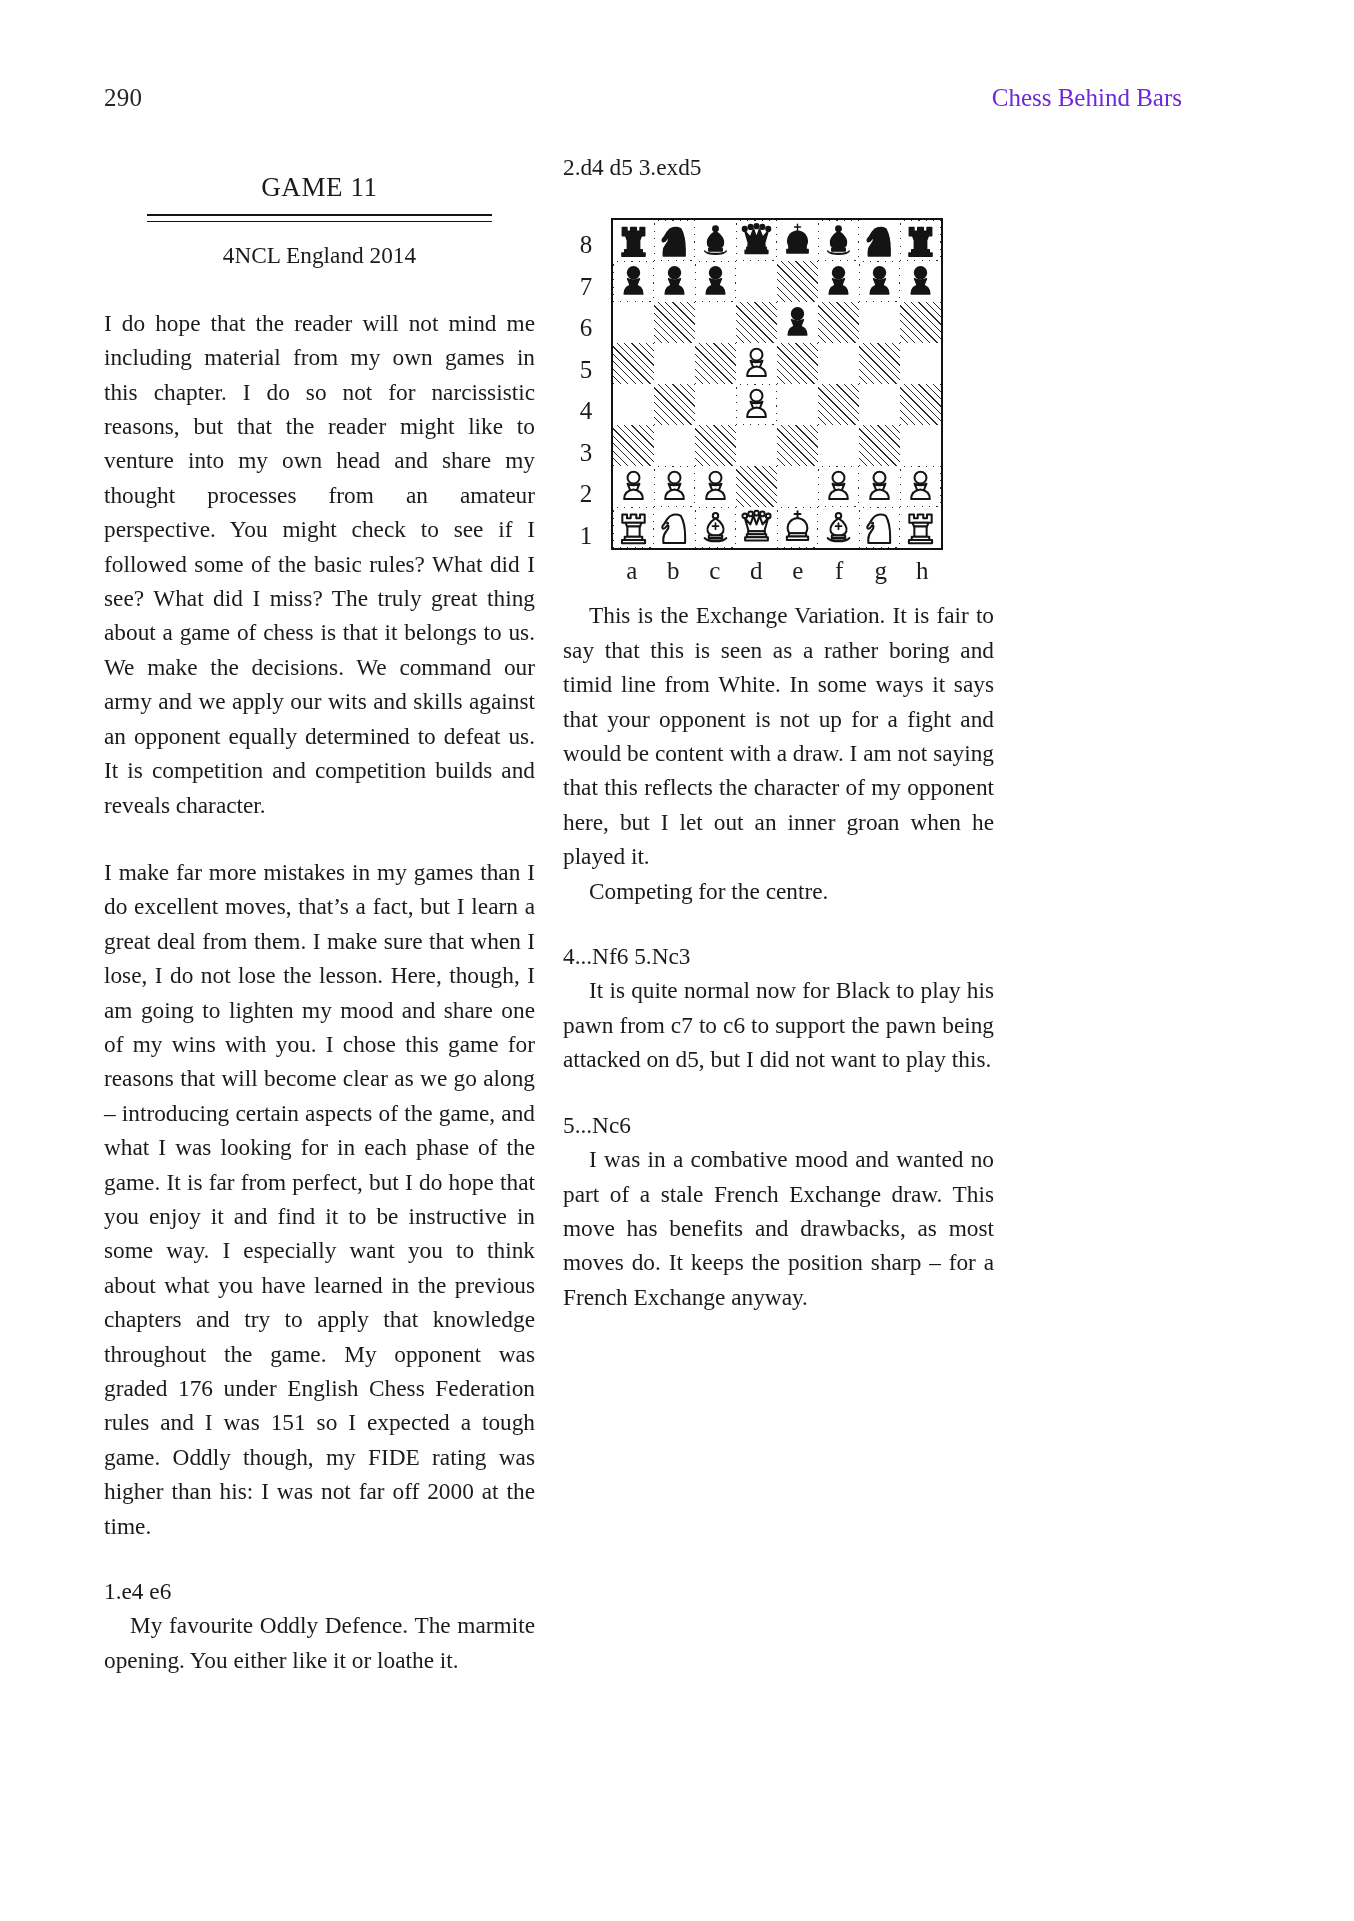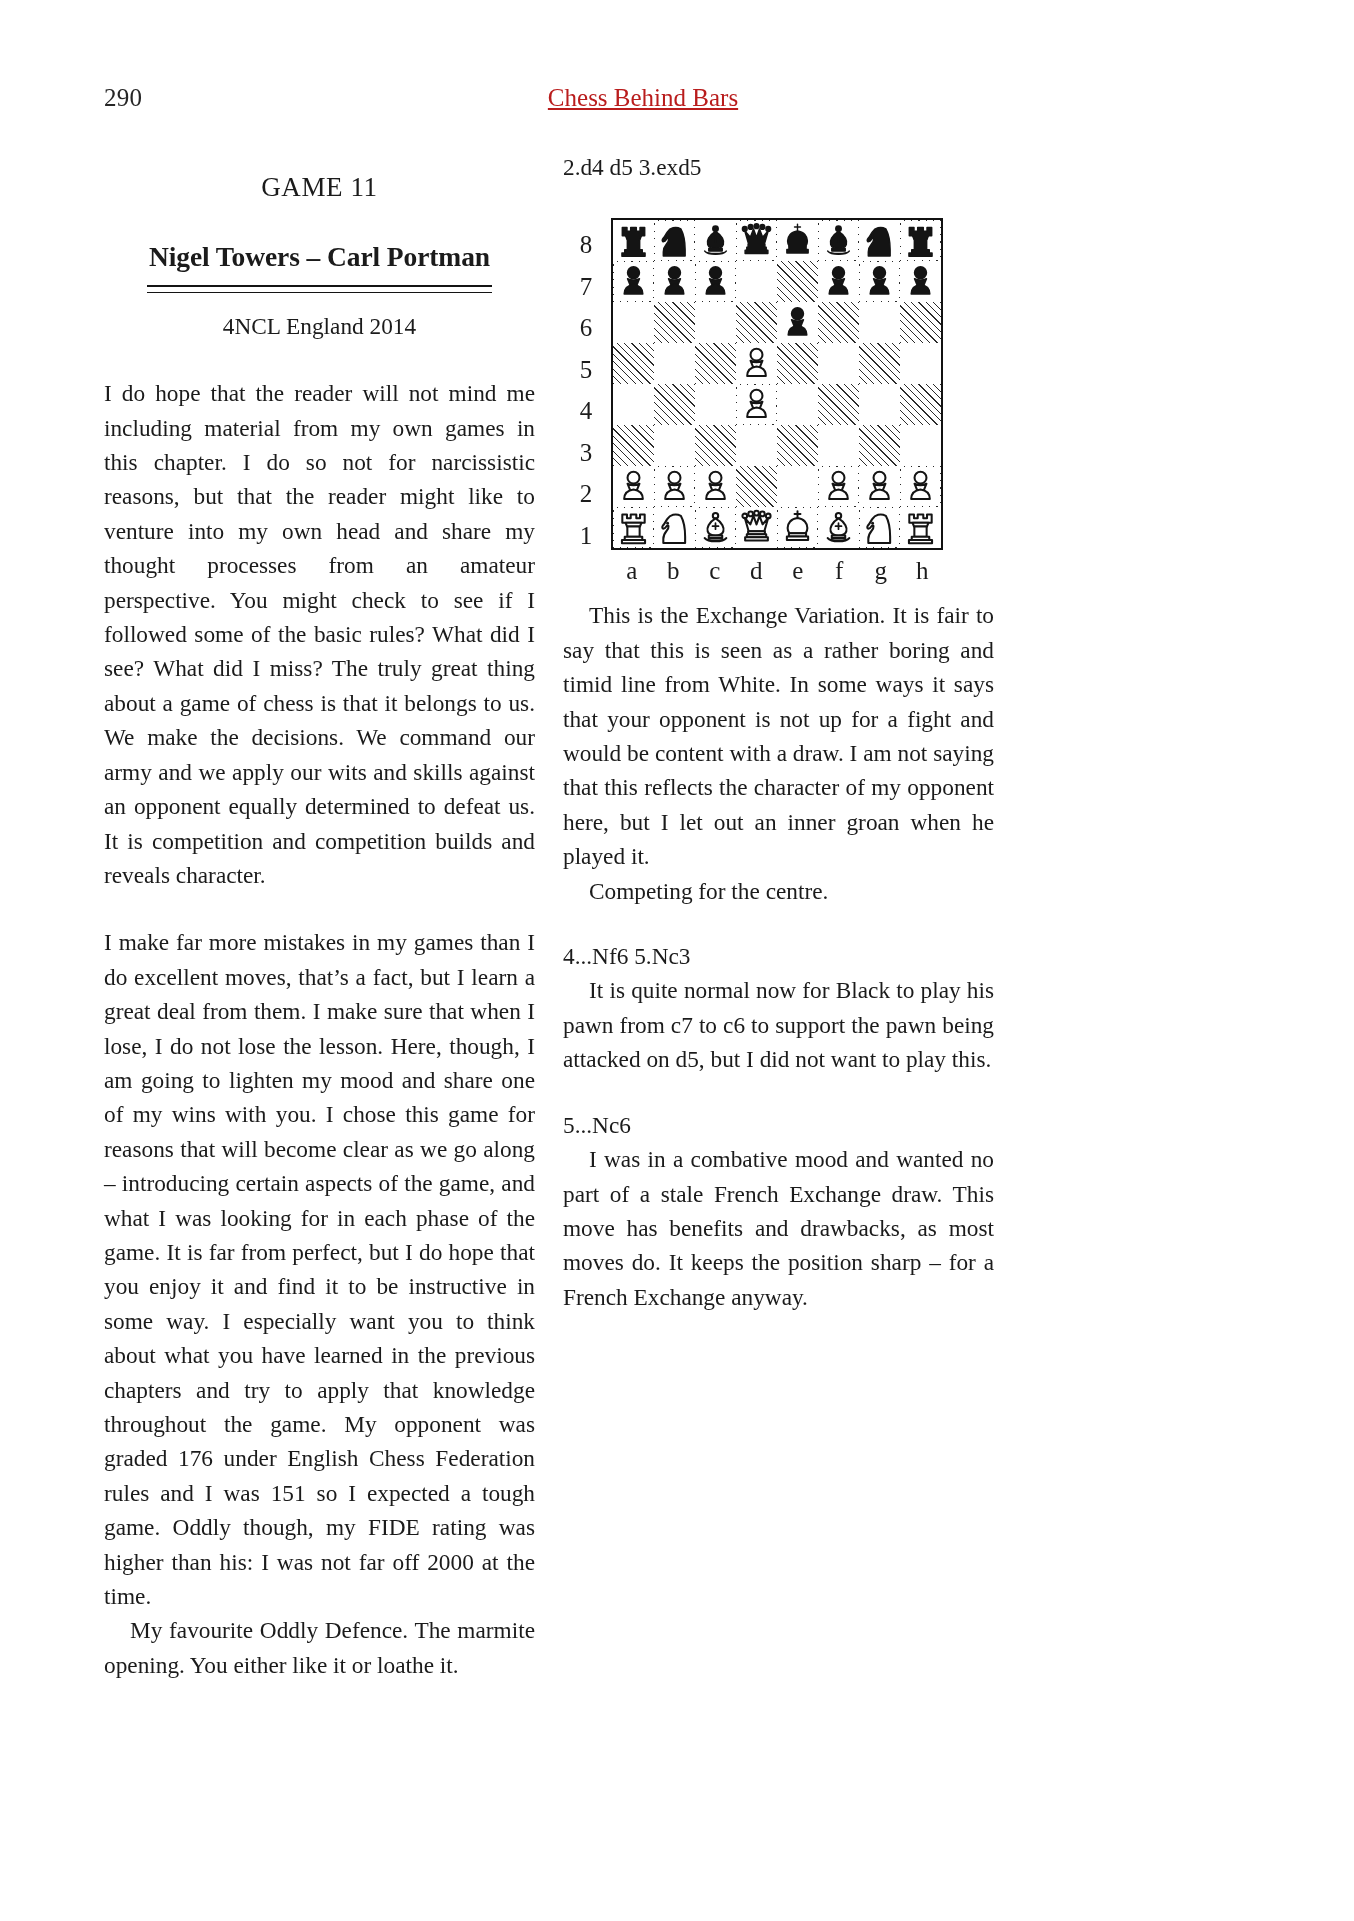--- a/index.html
+++ b/index.html
@@ -36,24 +36,23 @@
     position: absolute;
     left: 0; top: 0;
     font-size: 25px;
     letter-spacing: 0.3px;
     color: #262626;
   }
   .booktitle {
     position: absolute;
     left: 0; top: 0;
     width: 1078px;
-    text-align: center;
+    text-align: right;
     font-size: 25px;
-    color: #b91c1c;
-    text-decoration: underline;
+    color: #6d28d9;
   }
 
   
   .col {
     position: absolute;
     top: 150px;
     width: 431px;
     font-size: 23.3px;
     line-height: 34.4px;
     text-align: justify;
@@ -190,27 +189,27 @@
 <div class="page">
 
   <div class="runhead">
     <div class="folio">290</div>
     <div class="booktitle">Chess Behind Bars</div>
   </div>
 
   <div class="col col-left">
 
     <div class="game-label">GAME 11</div>
-    <div class="players">Nigel Towers – Carl Portman</div>
     <div class="rule-double"></div>
     <div class="event">4NCL England 2014</div>
 
     <p class="body-start">I do hope that the reader will not mind me including material from my own games in this chapter. I do so not for narcissistic reasons, but that the reader might like to venture into my own head and share my thought processes from an amateur perspective. You might check to see if I followed some of the basic rules? What did I see? What did I miss? The truly great thing about a game of chess is that it belongs to us. We make the decisions. We command our army and we apply our wits and skills against an opponent equally determined to defeat us. It is competition and competition builds and reveals character.</p>
     <p class="gap">I make far more mistakes in my games than I do excellent moves, that’s a fact, but I learn a great deal from them. I make sure that when I lose, I do not lose the lesson. Here, though, I am going to lighten my mood and share one of my wins with you. I chose this game for reasons that will become clear as we go along – introducing certain aspects of the game, and what I was looking for in each phase of the game. It is far from perfect, but I do hope that you enjoy it and find it to be instructive in some way. I especially want you to think about what you have learned in the previous chapters and try to apply that knowledge throughout the game. My opponent was graded 176 under English Chess Federation rules and I was 151 so I expected a tough game. Oddly though, my FIDE rating was higher than his: I was not far off 2000 at the time.</p>
 
+    <div class="move">1.e4 e6</div>
     <p class="ind">My favourite Oddly Defence. The marmite opening. You either like it or loathe it.</p>
   </div>
 
   <div class="col col-right">
 
     <div class="move move-first">2.d4 d5 3.exd5</div>
 
     <div class="diagram-wrap">
       <div class="ranks">
         <div>8</div>

